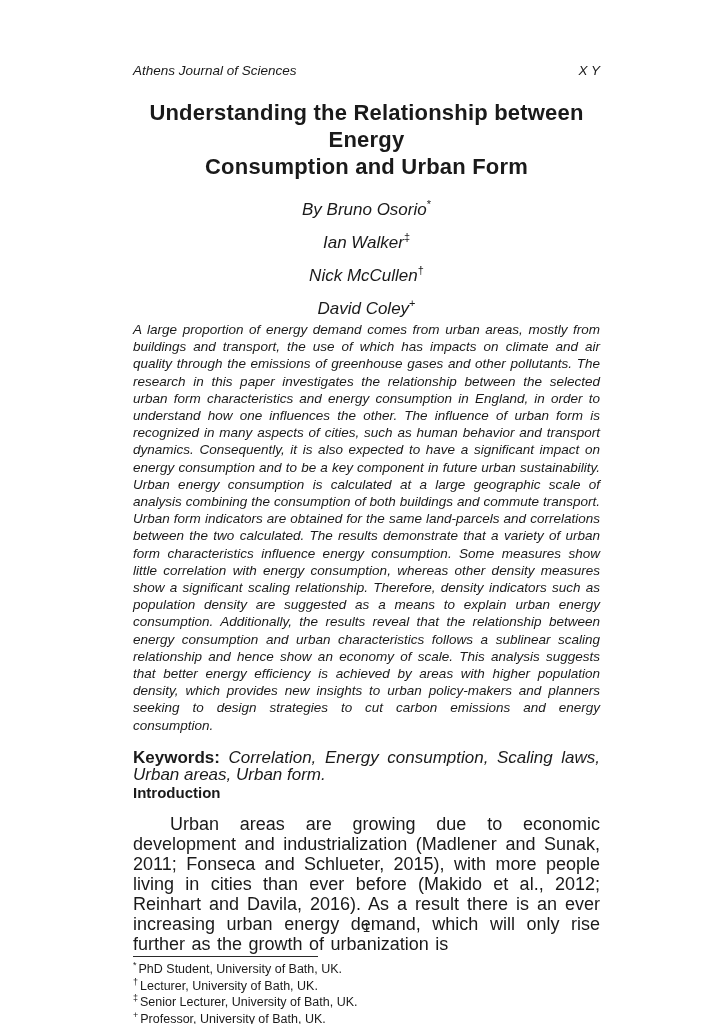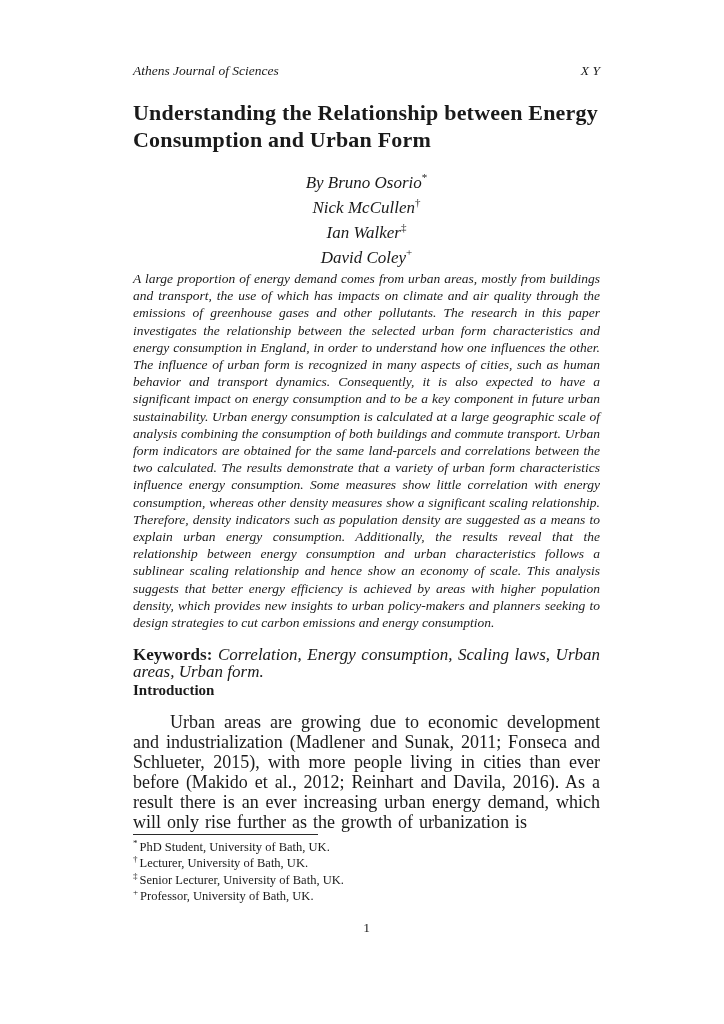--- a/index.html
+++ b/index.html
@@ -6,53 +6,55 @@
     margin: 0;
     padding: 0;
     background: #ffffff;
   }
   .page {
     position: relative;
     width: 637px;
     height: 1024px;
     background: #ffffff;
     overflow: hidden;
-    font-family: Liberation Serif, serif;
+    font-family: Liberation Sans, sans-serif;
     color: #1a1a1a;
   }
   .content {
     position: absolute;
     left: 133px;
     top: 0;
     width: 467px;
   }
   .running-header {
     display: flex;
     justify-content: space-between;
     align-items: baseline;
     padding-top: 62px;
     font-style: italic;
     font-size: 13.5px;
     line-height: 17px;
   }
   .paper-title {
     margin-top: 20px;
+    text-align: center;
     font-weight: bold;
     font-size: 22px;
     line-height: 27px;
     letter-spacing: 0.2px;
   }
   .authors {
     margin-top: 17px;
     text-align: center;
     font-style: italic;
     font-size: 17px;
   }
   .author-line {
     line-height: 25px;
+    margin-top: 8px;
   }
   .author-line sup {
     font-size: 11px;
     font-style: normal;
     line-height: 0;
   }
   .abstract {
     text-align: justify;
     font-style: italic;
     font-size: 13.5px;
@@ -120,22 +122,22 @@
       <span>X Y</span>
     </div>
 
     <div class="paper-title">
       <div>Understanding the Relationship between Energy</div>
       <div>Consumption and Urban Form</div>
     </div>
 
     <div class="authors">
       <div class="author-line"><span>By Bruno Osorio</span><sup>*</sup></div>
+      <div class="author-line"><span>Ian Walker</span><sup>‡</sup></div>
       <div class="author-line"><span>Nick McCullen</span><sup>†</sup></div>
-      <div class="author-line"><span>Ian Walker</span><sup>‡</sup></div>
       <div class="author-line"><span>David Coley</span><sup>+</sup></div>
     </div>
 
     <div class="abstract">A large proportion of energy demand comes from urban areas, mostly from buildings and transport, the use of which has impacts on climate and air quality through the emissions of greenhouse gases and other pollutants. The research in this paper investigates the relationship between the selected urban form characteristics and energy consumption in England, in order to understand how one influences the other. The influence of urban form is recognized in many aspects of cities, such as human behavior and transport dynamics. Consequently, it is also expected to have a significant impact on energy consumption and to be a key component in future urban sustainability. Urban energy consumption is calculated at a large geographic scale of analysis combining the consumption of both buildings and commute transport. Urban form indicators are obtained for the same land-parcels and correlations between the two calculated. The results demonstrate that a variety of urban form characteristics influence energy consumption. Some measures show little correlation with energy consumption, whereas other density measures show a significant scaling relationship. Therefore, density indicators such as population density are suggested as a means to explain urban energy consumption. Additionally, the results reveal that the relationship between energy consumption and urban characteristics follows a sublinear scaling relationship and hence show an economy of scale. This analysis suggests that better energy efficiency is achieved by areas with higher population density, which provides new insights to urban policy-makers and planners seeking to design strategies to cut carbon emissions and energy consumption.</div>
 
     <div class="keywords">
       <span class="kw-label">Keywords:</span>
       <span> </span>
       <span class="kw-text">Correlation, Energy consumption, Scaling laws, Urban areas, Urban form.</span>
     </div>

